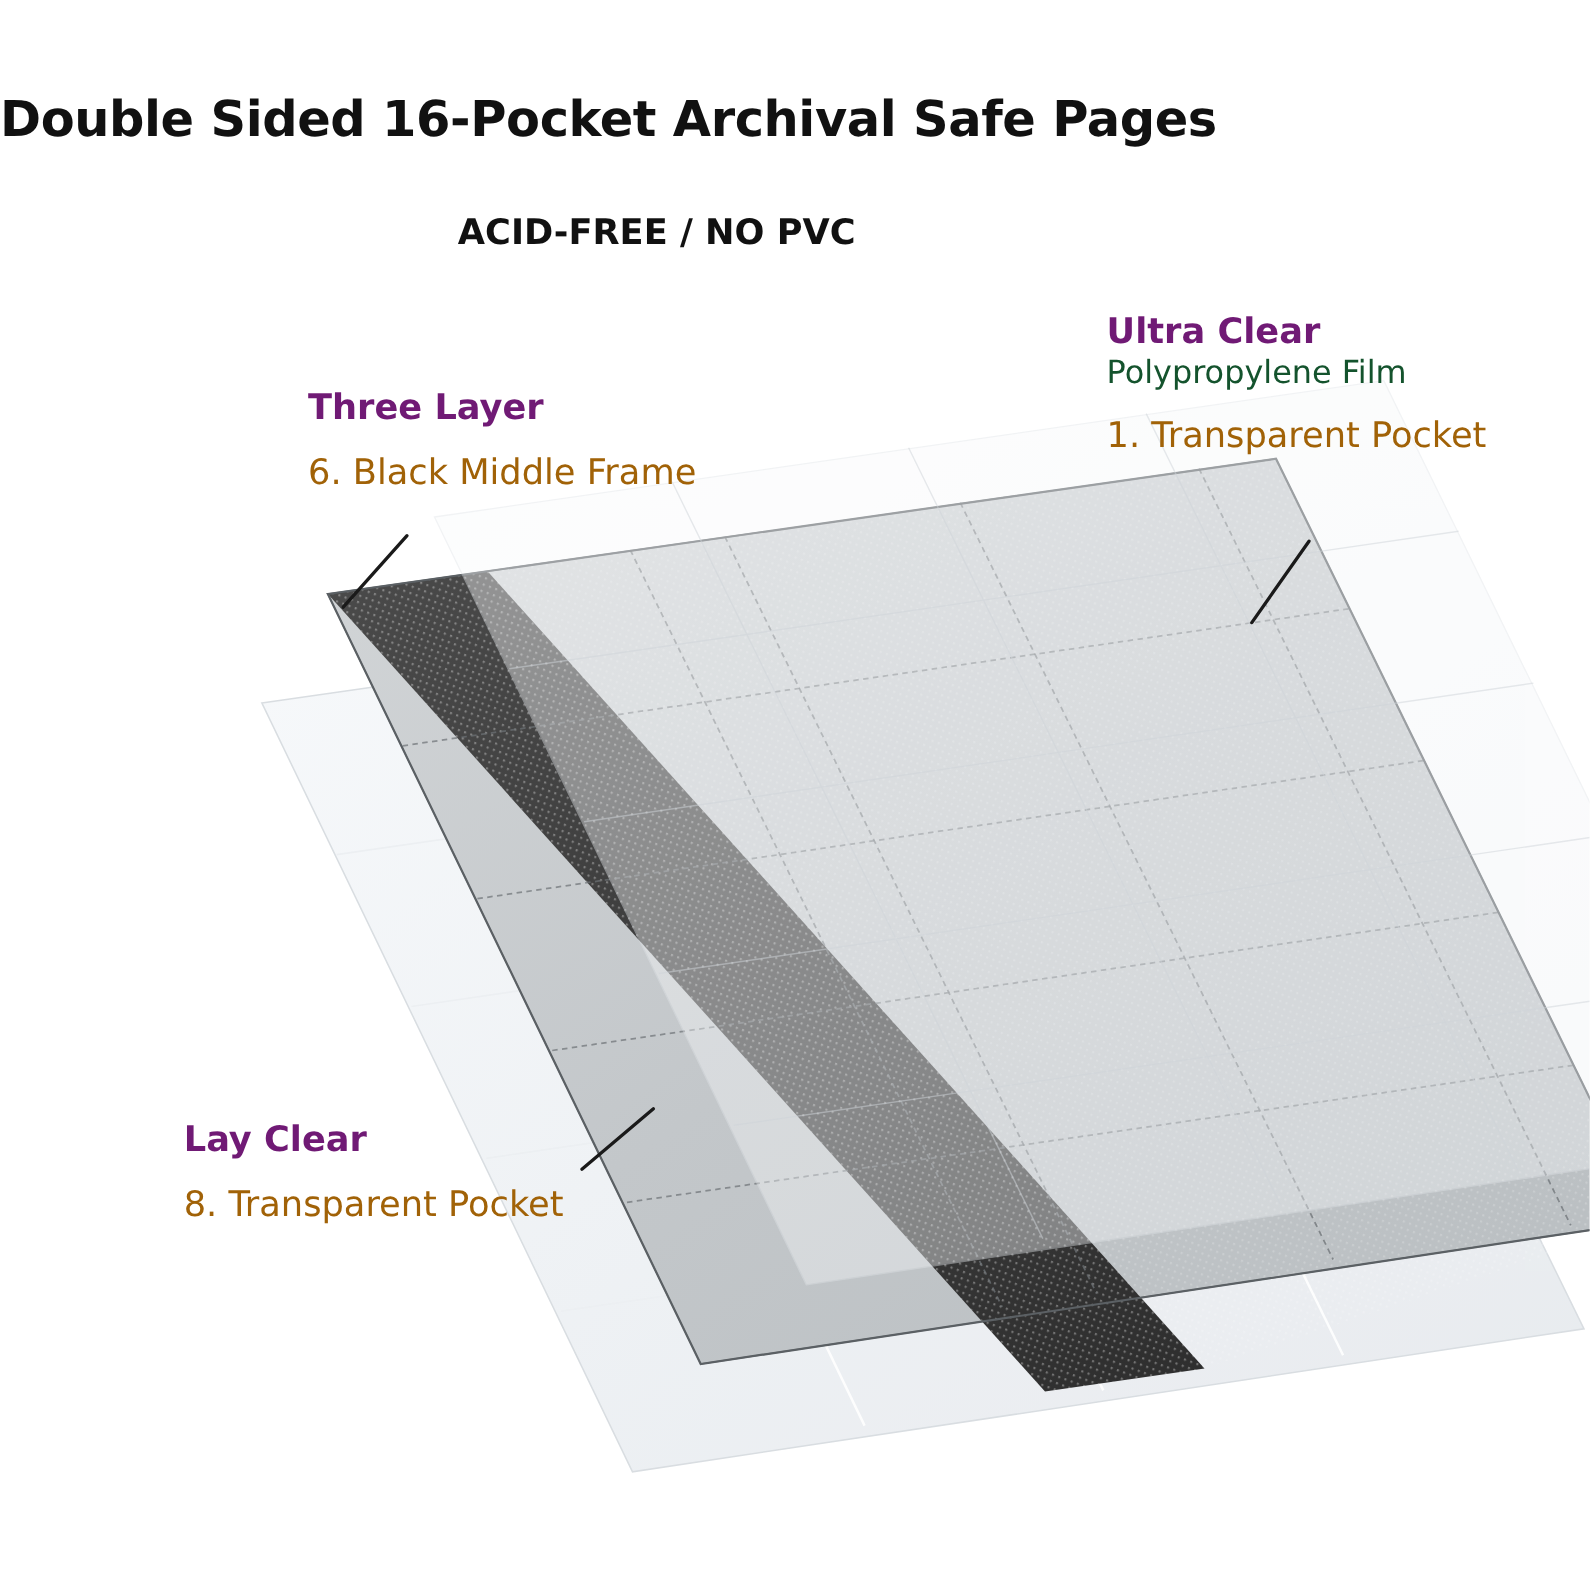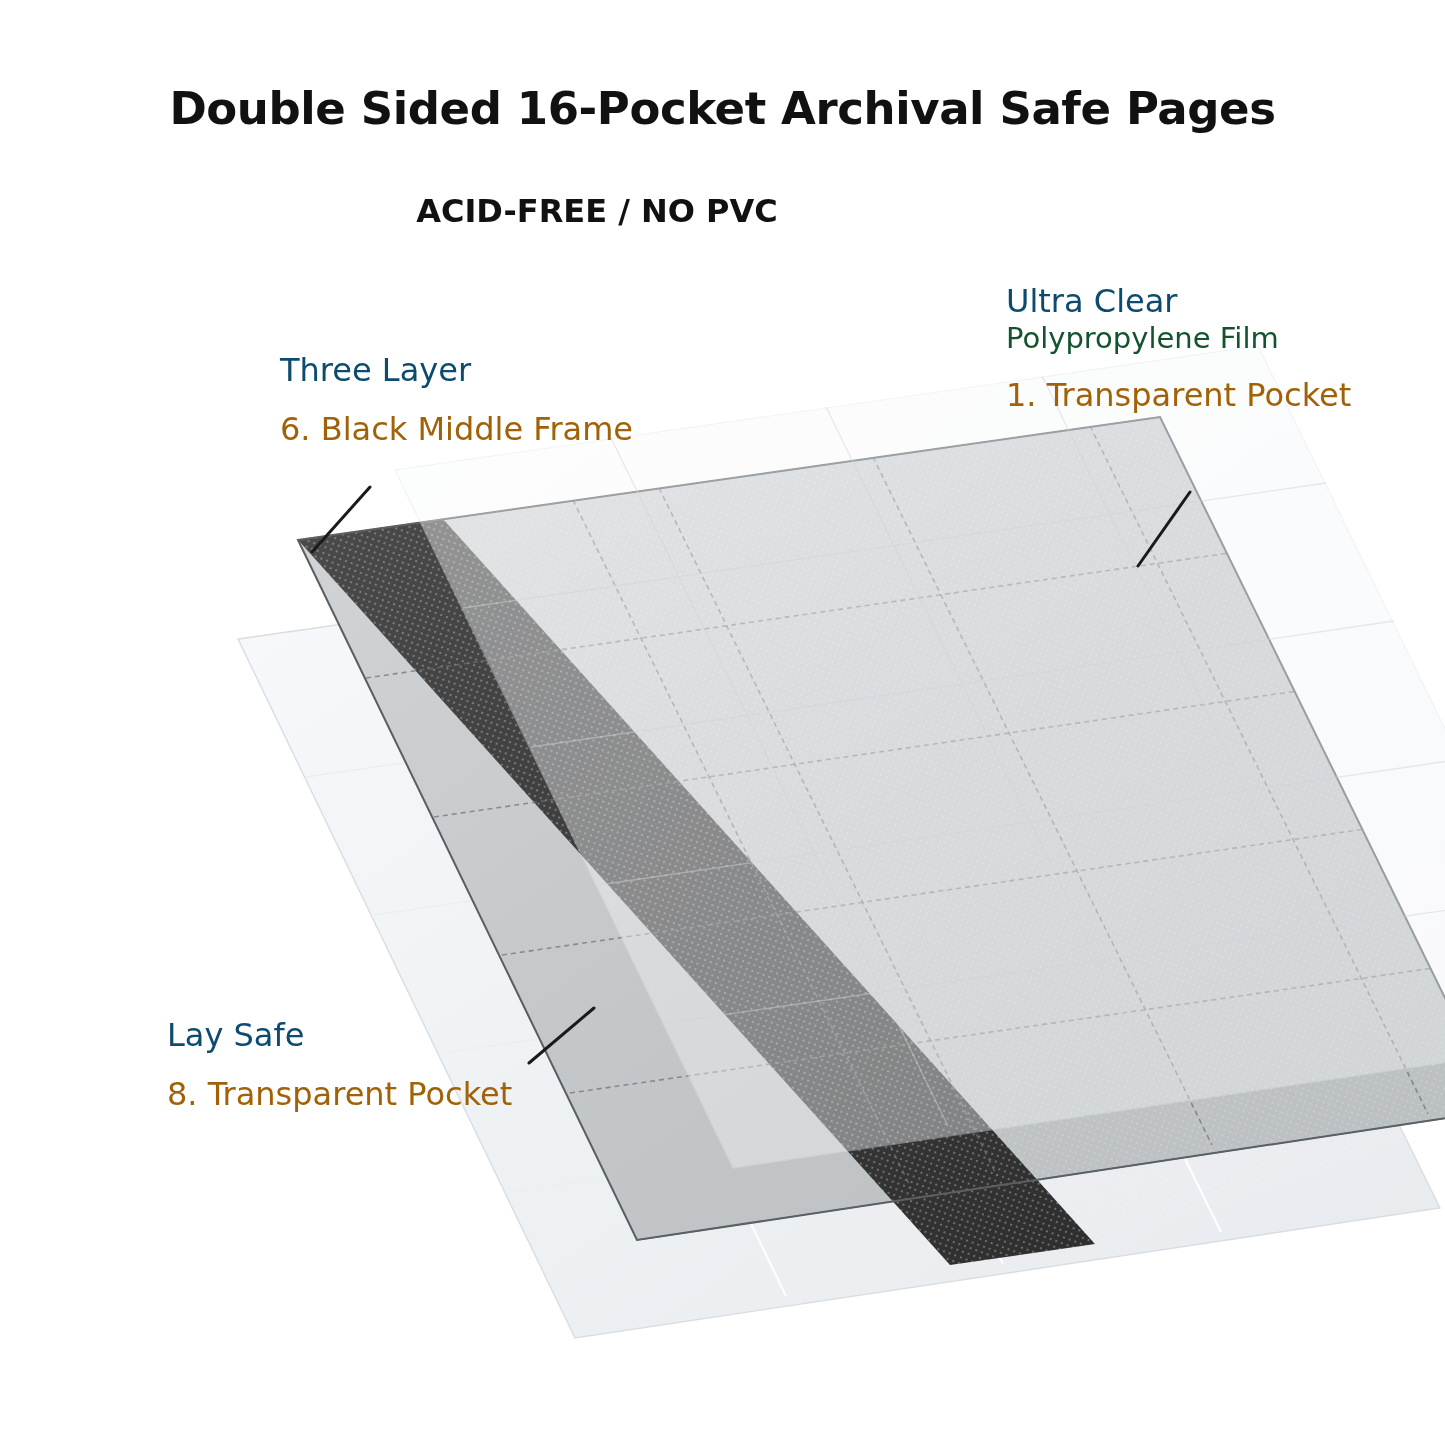--- a/index.html
+++ b/index.html
@@ -15,21 +15,20 @@
     font-family: "DejaVu Sans", "Liberation Sans", sans-serif;
     color: #0d0d0d;
   }
 
   
   #title {
     position: absolute;
     top: 82px;
     left: 0;
     width: 1445px;
-    text-align: center;
     font-size: 45px;
     font-weight: bold;
     letter-spacing: -0.4px;
     color: #111111;
   }
   #subtitle {
     position: absolute;
     top: 192px;
     left: 0;
     width: 1194px;
@@ -38,22 +37,22 @@
     font-weight: bold;
     color: #111111;
   }
 
   
   .callout {
     position: absolute;
   }
   .callout .head {
     font-size: 32px;
-    font-weight: normal;
-    color: #0c4a6e;
+    font-weight: bold;
+    color: #701a75;
     white-space: nowrap;
     line-height: 1.18;
   }
   .callout .sub {
     font-size: 29px;
     font-weight: normal;
     color: #14532d;
     white-space: nowrap;
     line-height: 1.2;
   }
@@ -180,15 +179,15 @@
   <div class="sub">Polypropylene Film</div>
   <div class="num">1. Transparent Pocket</div>
 </div>
 
 <div class="callout" id="callout-three-layer">
   <div class="head">Three Layer</div>
   <div class="num">6. Black Middle Frame</div>
 </div>
 
 <div class="callout" id="callout-lay-flat">
-  <div class="head">Lay Safe</div>
+  <div class="head">Lay Clear</div>
   <div class="num">8. Transparent Pocket</div>
 </div>
 
 </body></html>

